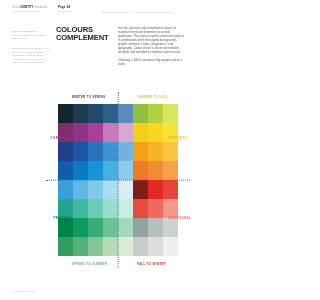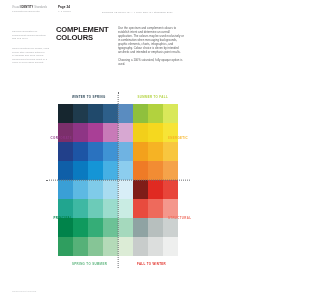--- a/index.html
+++ b/index.html
@@ -232,22 +232,22 @@
   <div class="meta-col meta-col-2">
     <div class="meta-strong">Page 24</div>
     <div class="meta-sub">v. 1 Colour</div>
   </div>
   <div class="meta-col meta-col-3">
     <div class="meta-right">Designed 12.Colour v2 — 4  Plan. Eng. Q4 Standards 2019</div>
   </div>
 </div>
 
 <div class="title-block">
+  <div class="title-line">COLOURS</div>
   <div class="title-line">COMPLEMENT</div>
-  <div class="title-line">COLOURS</div>
 </div>
 
 <div class="intro">
   <p>Use the spectrum and complement colours to establish intent and determine an overall application. The colours may be used exclusively or in combination when messaging backgrounds, graphic elements, charts, infographics, and typography. Colour choice is driven by intended aesthetic and intended or emphasis point results.</p>
   <p>Choosing a 100% saturated, fully opaque option is used.</p>
 </div>
 
 <div class="side-note side-note-1">
   <p>Physical application of complement colours spectrum grid 8×8 layer.</p>
 </div>

